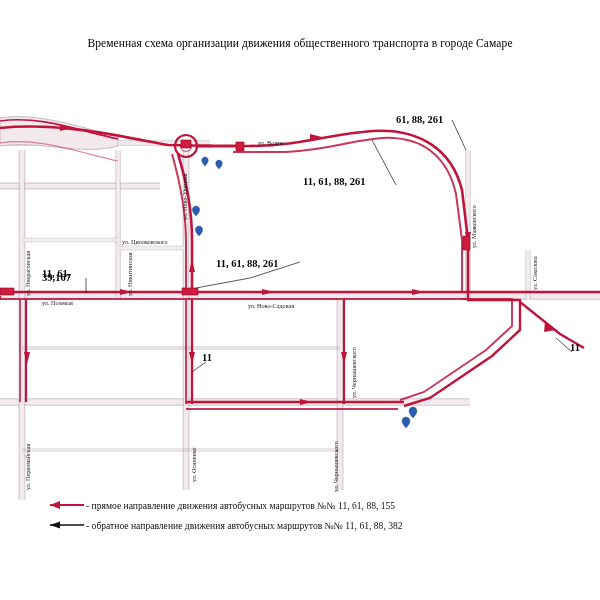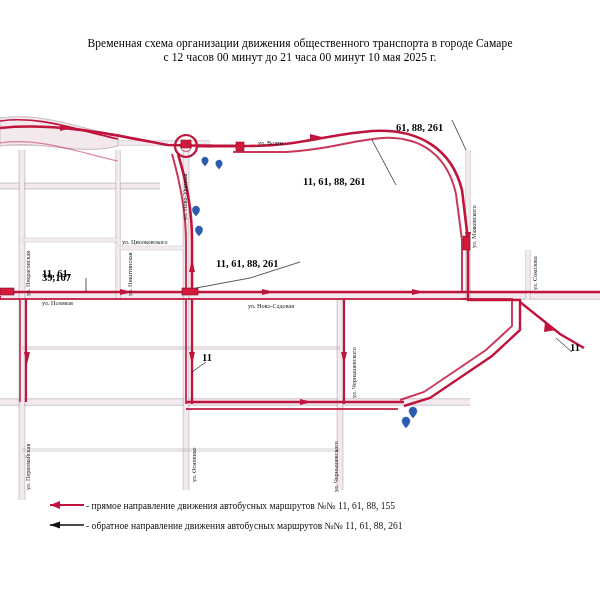--- a/index.html
+++ b/index.html
@@ -62,21 +62,20 @@
   }
   .arrow-f svg,.arrow-b svg,.zone svg{display:block;}
 </style>
 </head>
 <body>
 
 <div id="map-root">
 
   <div class="title-block">
     <div class="title-line">Временная схема организации движения общественного транспорта в городе Самаре</div>
-    <div class="title-line">с 12 часов 00 минут до 21 часа 00 минут 10 мая 2025 г.</div>
   </div>
 
   <svg class="map" viewBox="0 0 600 600">
 
     <g stroke="#b9aab1" fill="none">
 
       <path d="M0 186 L160 186" stroke-width="7" stroke-opacity="0.55"></path>
       <path d="M0 186 L160 186" stroke-width="4" stroke="#f2eaee"></path>
 
       <path d="M0 296 L600 296" stroke-width="8" stroke-opacity="0.5"></path>
@@ -226,21 +225,21 @@
   <div class="slabel rot" style="left:181px;top:220px;">ул. Ново-Урицкая</div>
   <div class="slabel" style="left:258px;top:139px;">ул. Волги</div>
   <div class="slabel rot" style="left:24px;top:490px;">ул. Первомайская</div>
   <div class="slabel rot" style="left:190px;top:482px;">ул. Осипенко</div>
   <div class="slabel rot" style="left:332px;top:492px;">ул. Чернышевского</div>
   <div class="slabel rot" style="left:531px;top:290px;">ул. Соколова</div>
   <div class="slabel" style="left:42px;top:299px;">ул. Полевая</div>
   <div class="slabel rot" style="left:350px;top:398px;">ул. Чернышевского</div>
   <div class="slabel rot" style="left:470px;top:248px;">ул. Маяковского</div>
 
-  <div class="rlabel" style="left:396px;top:122px;">61, 88, 261</div>
+  <div class="rlabel" style="left:396px;top:114px;">61, 88, 261</div>
   <div class="rlabel" style="left:303px;top:176px;">11, 61, 88, 261</div>
   <div class="rlabel" style="left:216px;top:258px;">11, 61, 88, 261</div>
   <div class="rlabel" style="left:42px;top:268px;">11, 61,</div>
   <div class="rlabel" style="left:42px;top:272px;">39,167</div>
   <div class="rlabel" style="left:202px;top:352px;">11</div>
   <div class="rlabel" style="left:570px;top:342px;">11</div>
 
   <div class="legend">
 
     <div class="legend-row">
@@ -253,18 +252,18 @@
       <span class="legend-text">- прямое направление движения автобусных маршрутов №№ 11, 61, 88, 155</span>
     </div>
 
     <div class="legend-row">
       <span class="legend-sym arrow-b">
         <svg width="46" height="12" viewBox="0 0 46 12">
           <line x1="44" y1="6" x2="10" y2="6" stroke="#111111" stroke-width="1.4"></line>
           <polygon points="10,6 20,2.5 20,9.5" fill="#111111"></polygon>
         </svg>
       </span>
-      <span class="legend-text">- обратное направление движения автобусных маршрутов №№ 11, 61, 88, 261</span>
+      <span class="legend-text">- обратное направление движения автобусных маршрутов №№ 11, 61, 88, 382</span>
     </div>
 
   </div>
 
 </div>
 
 </body></html>

